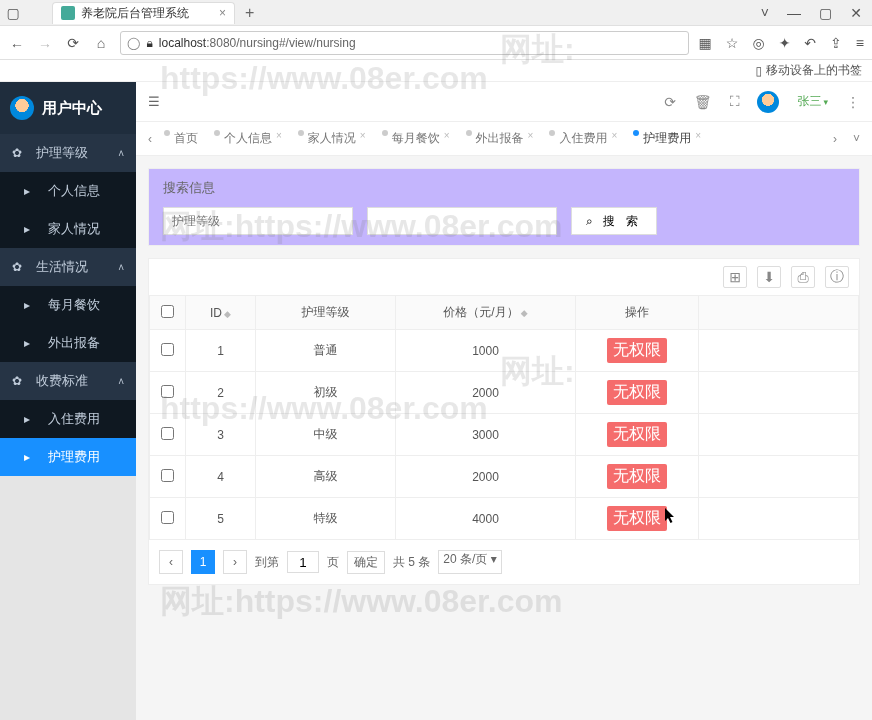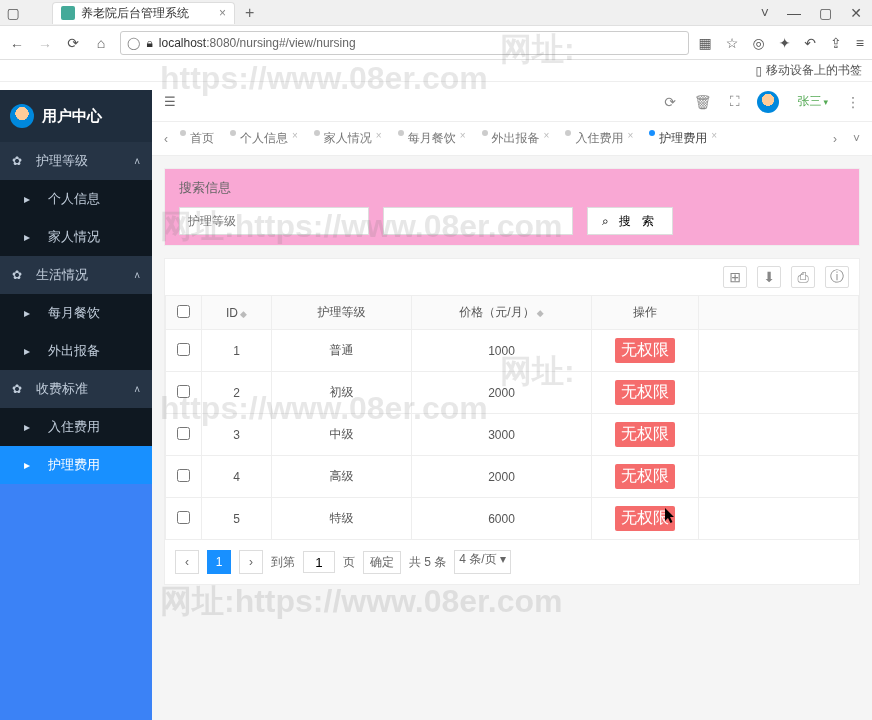--- a/index.html
+++ b/index.html
@@ -20,21 +20,21 @@
 .shield { color: #888; margin-right: 6px; }
 .url-host { font-weight: normal; }
 .url-path { color: #666; }
 .tool-icons-right { display: flex; gap: 14px; color: #555; font-size: 14px; }
 .tool-icons-right span { cursor: pointer; }
 
 .bookmark-bar { height: 22px; display: flex; justify-content: flex-end; align-items: center; padding: 0 10px; font-size: 12px; color: #555; border-bottom: 1px solid #eee; }
 
 
 .app { display: flex; height: calc(720px - 26px - 34px - 22px); }
-.sidebar { width: 152px; background: #3b82f6; color: #c0ccda; display: flex; flex-direction: column; margin-top: 8px; }
+.sidebar { width: 136px; background: #e5e5e5; color: #c0ccda; display: flex; flex-direction: column; }
 .sidebar-header { display: flex; align-items: center; padding: 14px 10px; background: #1f2d3d; color: #fff; font-size: 15px; font-weight: bold; }
 .avatar-logo { width: 24px; height: 24px; border-radius: 50%; background: radial-gradient(circle at 50% 40%, #fc9 35%, #08d 36%); margin-right: 8px; }
 .menu-title { display: flex; align-items: center; padding: 10px 12px; font-size: 13px; background: #263445; cursor: pointer; }
 .menu-title .chev { margin-left: auto; font-size: 10px; }
 .menu-item { display: flex; align-items: center; padding: 10px 12px 10px 24px; font-size: 13px; cursor: pointer; background: #0f1821; }
 .menu-item.active { background: #1890ff; color: #fff; }
 .menu-icon { width: 16px; margin-right: 8px; font-size: 12px; }
 
 .main { flex: 1; background: #f5f5f5; display: flex; flex-direction: column; overflow: hidden; }
 .topbar { height: 40px; background: #fff; display: flex; align-items: center; padding: 0 12px; border-bottom: 1px solid #eee; }
@@ -47,21 +47,21 @@
 .tabs-row { height: 34px; background: #fff; display: flex; align-items: center; padding: 0 8px; border-bottom: 1px solid #eee; font-size: 12px; }
 .tab-nav { color: #888; cursor: pointer; padding: 0 4px; }
 .tab-item { display: flex; align-items: flex-start; padding: 0 8px; color: #777; cursor: pointer; }
 .tab-dot { width: 6px; height: 6px; border-radius: 50%; background: #ccc; margin-right: 4px; }
 .tab-item.active .tab-dot { background: #1890ff; }
 .tab-item.active { color: #444; }
 .tab-close-x { margin-left: 4px; color: #bbb; font-size: 10px; }
 .tabs-right { margin-left: auto; display: flex; gap: 8px; color: #888; }
 
 .content { padding: 12px; overflow: auto; flex: 1; }
-.search-panel { background: #f9a8d4; border: 1px solid #eee; padding: 10px 14px; margin-bottom: 12px; }
+.search-panel { background: #c4b5fd; border: 1px solid #eee; padding: 10px 14px; margin-bottom: 12px; }
 .search-title { font-size: 13px; color: #666; margin-bottom: 10px; }
 .search-row { display: flex; gap: 14px; align-items: center; }
 .search-input { width: 190px; height: 28px; border: 1px solid #ddd; padding: 0 8px; font-size: 12px; }
 .search-btn { height: 28px; border: 1px solid #ddd; background: #fff; padding: 0 14px; display: flex; align-items: center; gap: 6px; font-size: 12px; cursor: pointer; letter-spacing: 4px; }
 
 .table-panel { background: #fff; border: 1px solid #eee; }
 .table-toolbar { height: 36px; display: flex; justify-content: flex-end; align-items: center; padding: 0 10px; gap: 10px; color: #888; font-size: 14px; }
 .table-toolbar span { cursor: pointer; border: 1px solid #ddd; width: 24px; height: 22px; display: inline-flex; align-items: center; justify-content: center; border-radius: 2px; }
 
 table { width: 100%; border-collapse: collapse; font-size: 12px; }
@@ -299,36 +299,36 @@
                 <td>4</td>
                 <td>高级</td>
                 <td>2000</td>
                 <td><span class="tag-red">无权限</span></td>
                 <td></td>
               </tr>
               <tr>
                 <td class="checkbox-cell"><input type="checkbox" style=""></td>
                 <td>5</td>
                 <td>特级</td>
-                <td>6000</td>
+                <td>4000</td>
                 <td><span class="tag-red">无权限</span></td>
                 <td></td>
               </tr>
             </tbody>
         </table>
         <div class="pagination">
           <span class="page-btn">‹</span>
           <span class="page-btn active">1</span>
           <span class="page-btn">›</span>
           <span>到第</span>
           <input class="page-input" value="1" style="">
           <span>页</span>
           <span class="go-btn">确定</span>
           <span>共 5 条</span>
-          <span class="page-select"><span>4 条/页</span> ▾</span>
+          <span class="page-select"><span>20 条/页</span> ▾</span>
         </div>
       </div>
     </div>
   </div>
 </div>
 
 <div class="watermark" style="left:500px;top:28px">网址:</div>
 <div class="watermark" style="left:160px;top:60px">https://www.08er.com</div>
 <div class="watermark" style="left:160px;top:205px">网址:https://www.08er.com</div>
 <div class="watermark" style="left:500px;top:350px">网址:</div>

